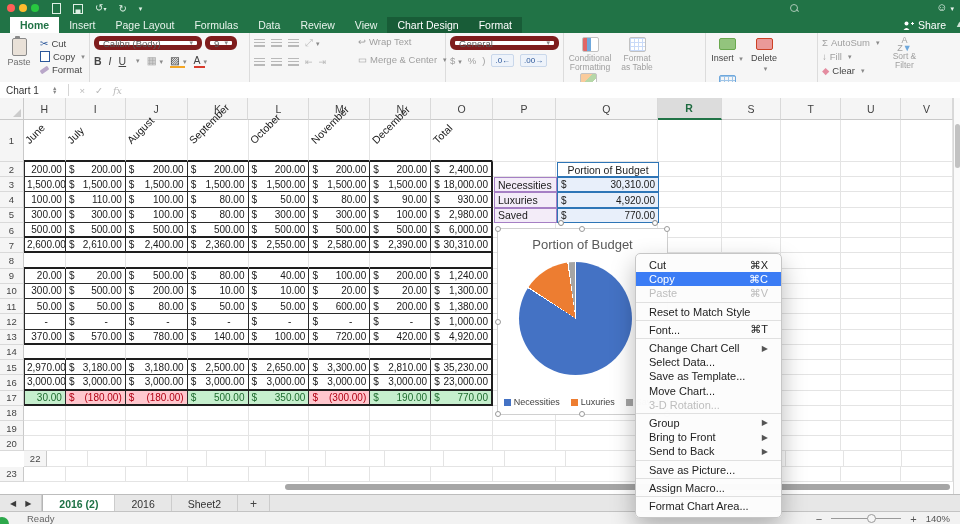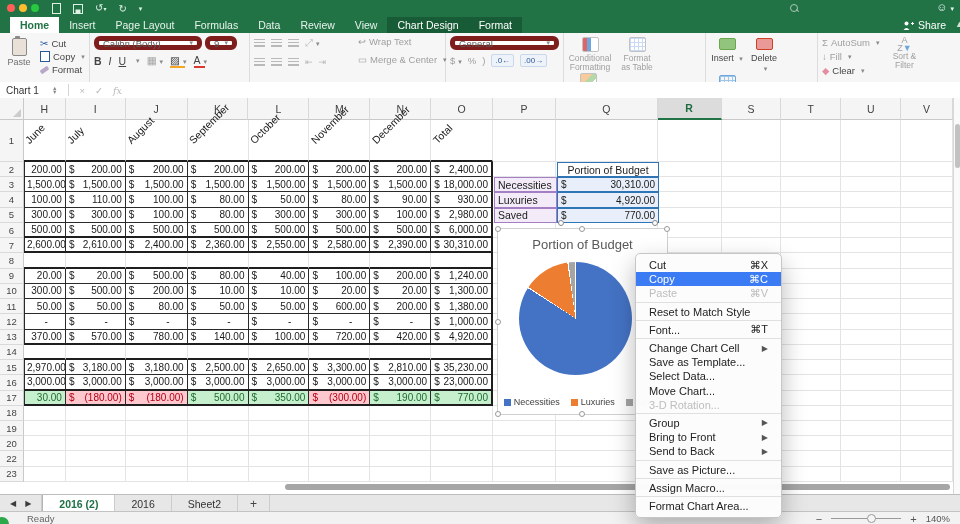--- a/index.html
+++ b/index.html
@@ -1038,21 +1038,21 @@
       <div class="cell" style="width: 61px;"></div>
       <div class="cell" style="width: 62px;"></div>
       <div class="cell" style="width: 63px;"></div>
       <div class="cell" style="width: 102px;"></div>
       <div class="cell" style="width: 64px;"></div>
       <div class="cell" style="width: 60px;"></div>
       <div class="cell" style="width: 60px;"></div>
       <div class="cell" style="width: 60px;"></div>
       <div class="cell" style="width: 52px;"></div>
     </div>
-    <div class="grow" style="height: 15.24px;">
+    <div class="grow" style="height: 15.24px; margin-left: 24px;">
       <div class="rhdr">22</div>
       <div class="cell" style="width: 42px;"></div>
       <div class="cell" style="width: 60px;"></div>
       <div class="cell" style="width: 62px;"></div>
       <div class="cell" style="width: 61px;"></div>
       <div class="cell" style="width: 61px;"></div>
       <div class="cell" style="width: 61px;"></div>
       <div class="cell" style="width: 61px;"></div>
       <div class="cell" style="width: 62px;"></div>
       <div class="cell" style="width: 63px;"></div>
@@ -1158,24 +1158,24 @@
     <div class="mi">
       <span>Font...</span>
       <span class="sc">⌘T</span>
     </div>
     <div class="msep"></div>
     <div class="mi">
       <span>Change Chart Cell</span>
       <span class="sub">▶</span>
     </div>
     <div class="mi">
+      <span>Select Data...</span>
+    </div>
+    <div class="mi">
       <span>Save as Template...</span>
-    </div>
-    <div class="mi">
-      <span>Select Data...</span>
     </div>
     <div class="mi">
       <span>Move Chart...</span>
     </div>
     <div class="mi dis">
       <span>3-D Rotation...</span>
     </div>
     <div class="msep"></div>
     <div class="mi">
       <span>Group</span>

